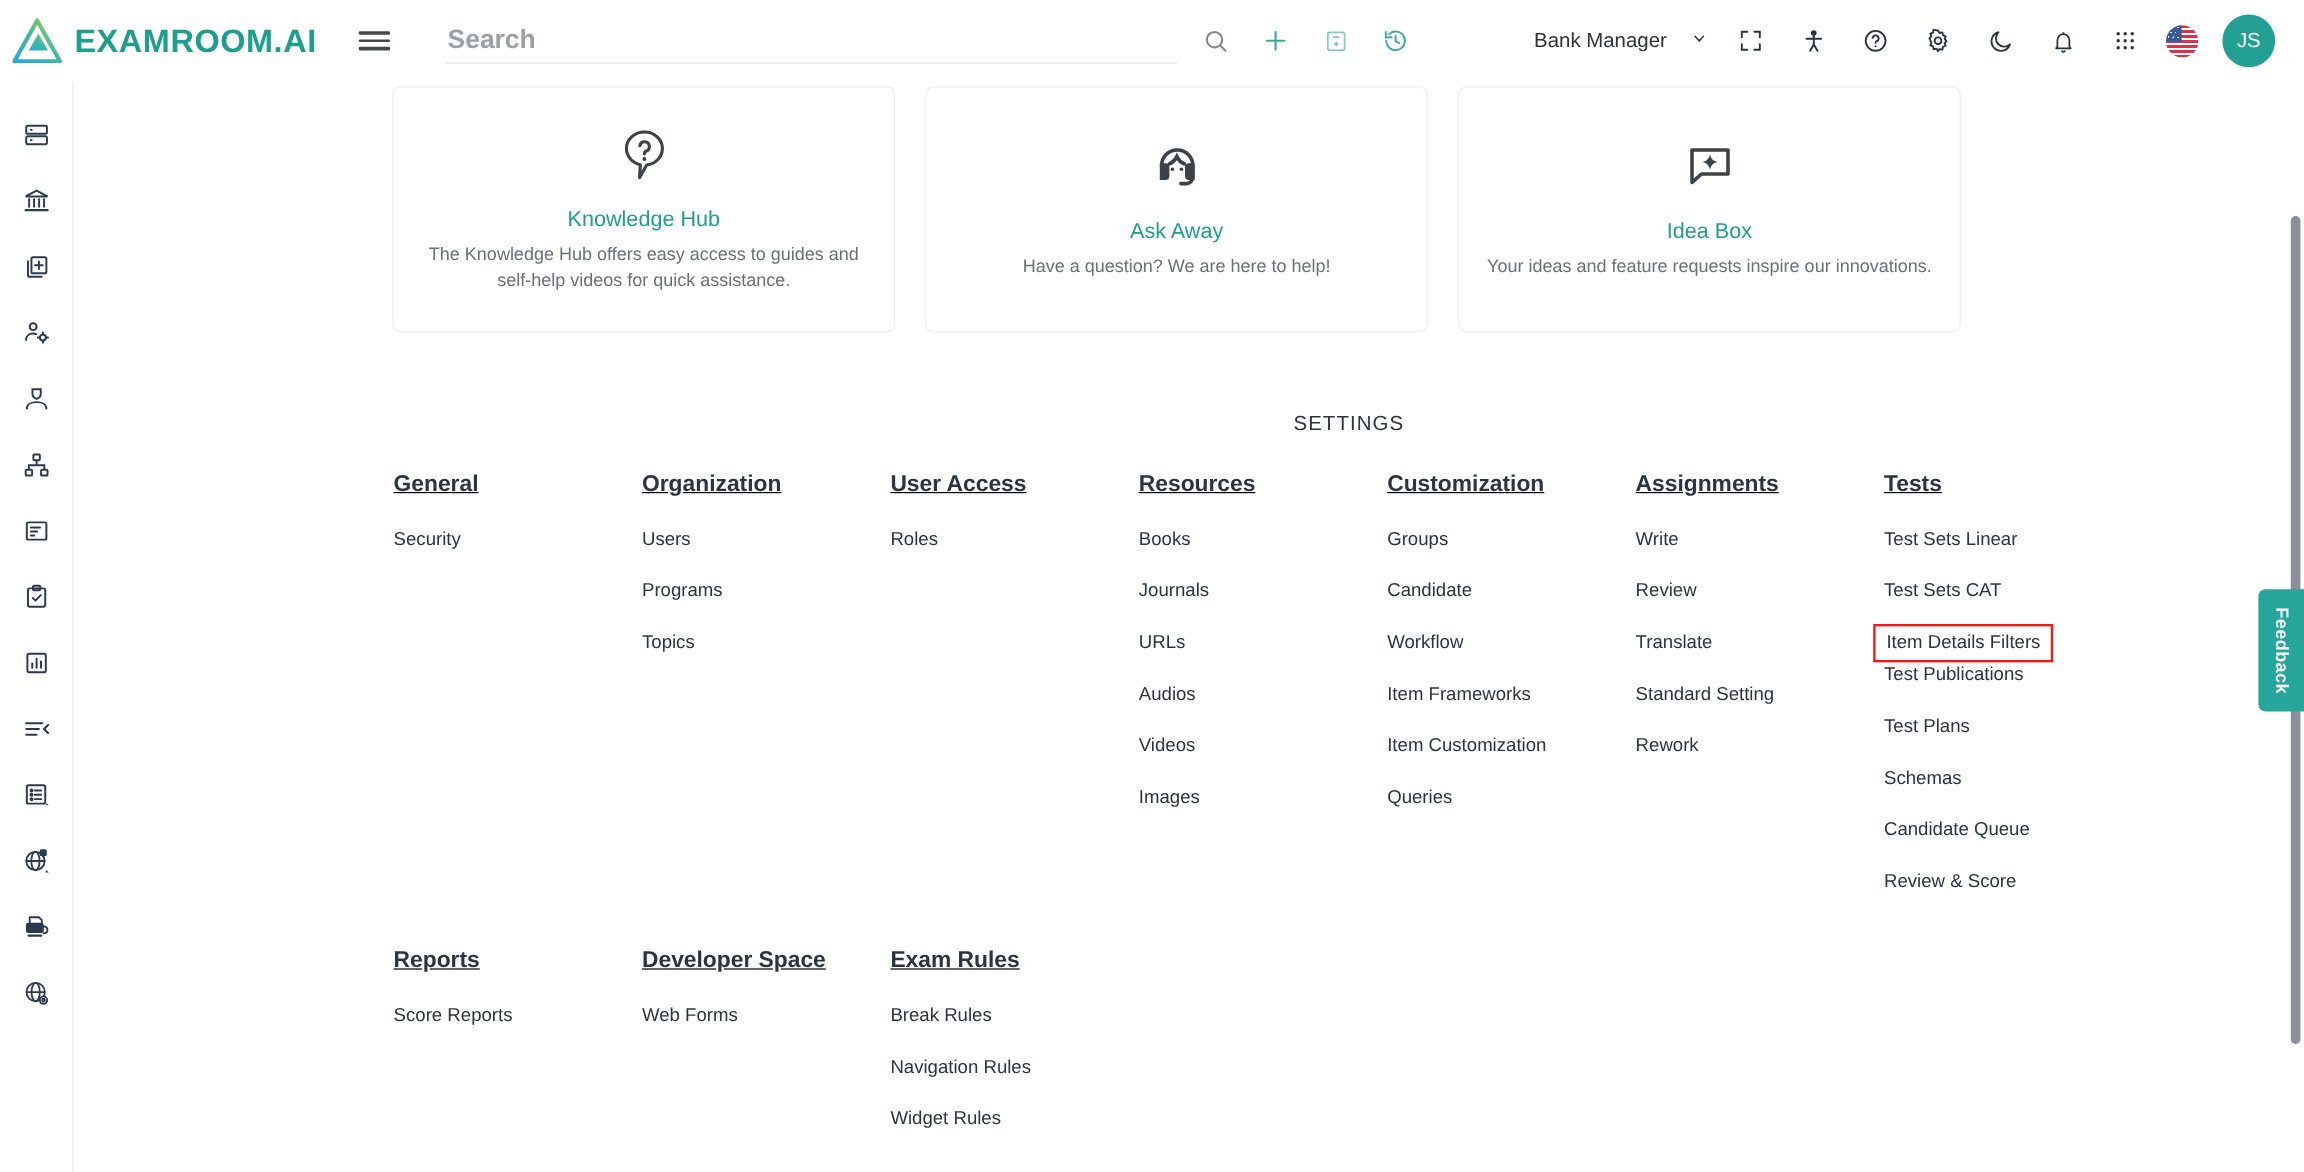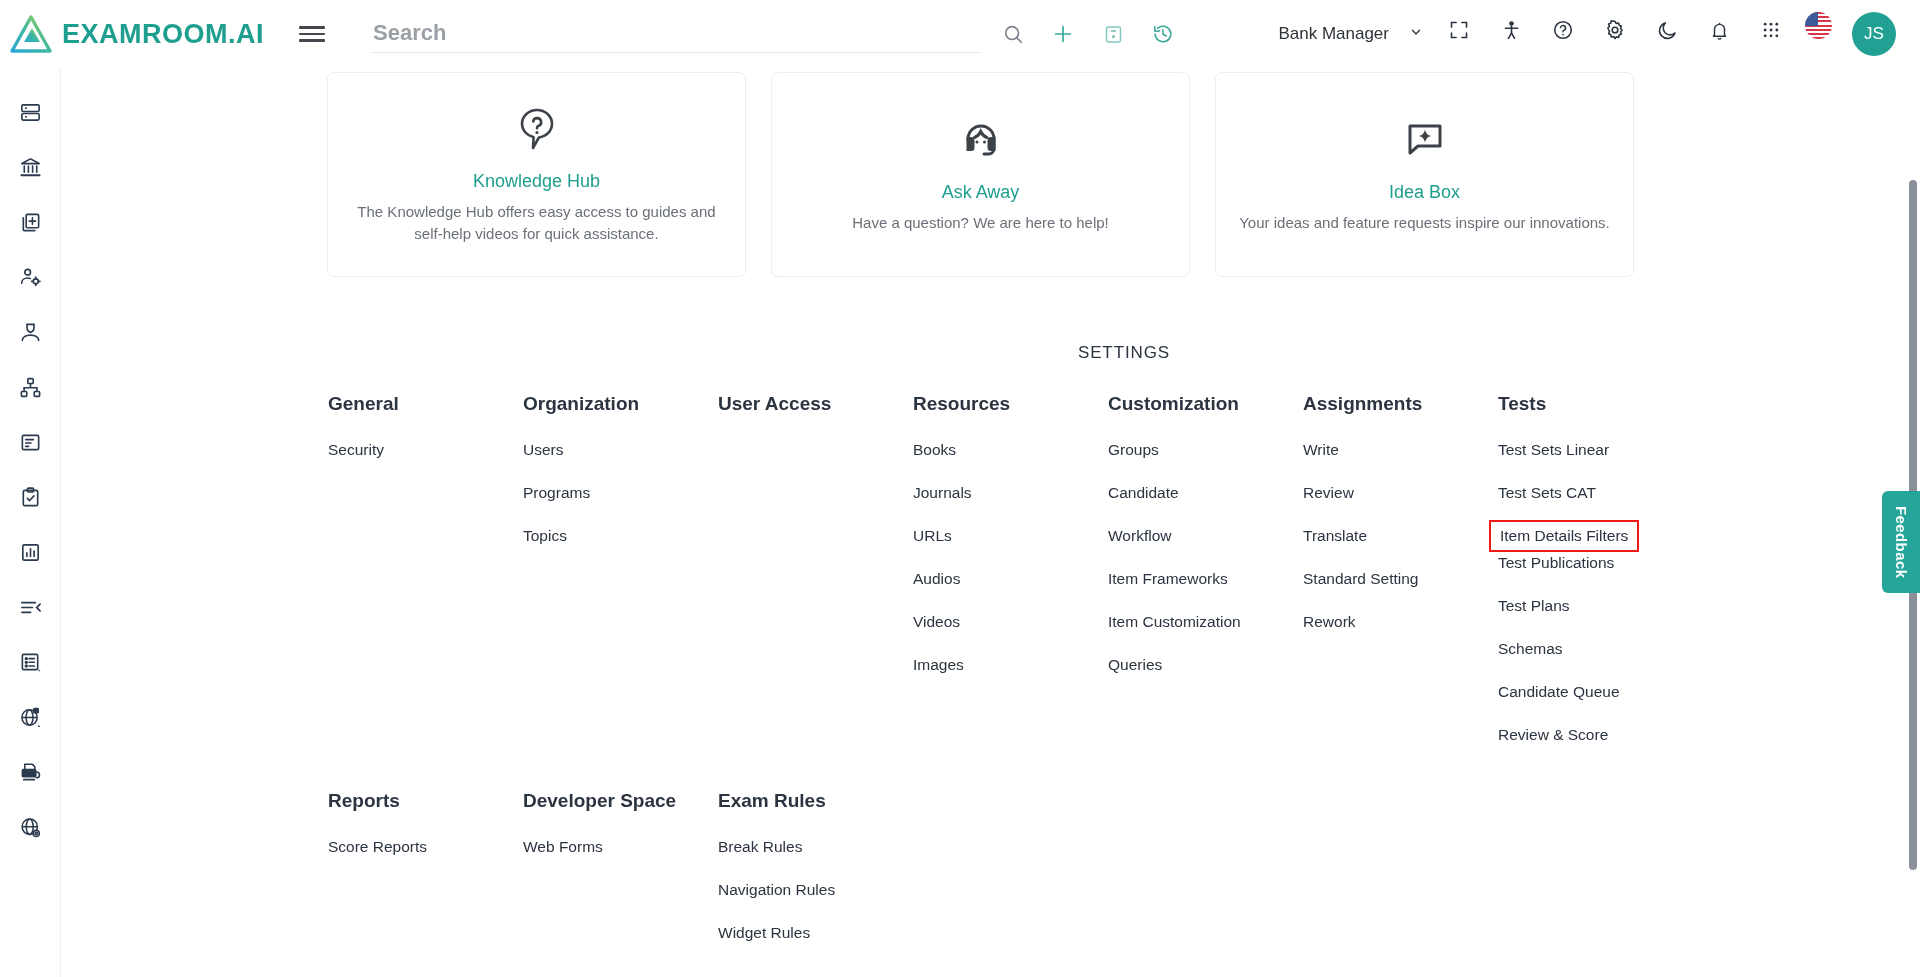--- a/index.html
+++ b/index.html
@@ -48,21 +48,21 @@
   .hdr-icons-left { display: flex; align-items: center; gap: 14px; margin-left: 14px; }
   .hdr-ico {
     width: 36px; height: 36px; display: flex; align-items: center; justify-content: center;
     cursor: pointer; border-radius: 4px;
   }
   .role-select {
     margin-left: auto; display: flex; align-items: center; gap: 20px;
     font-size: 17px; color: #2e3338; cursor: pointer;
     margin-right: 18px;
   }
-  .hdr-icons-right { display: flex; align-items: flex-start; gap: 16px; padding-right: 24px; }
+  .hdr-icons-right { display: flex; align-items: center; gap: 16px; padding-right: 24px; }
   .flag {
     width: 27px; height: 27px; border-radius: 50%;
     overflow: hidden; position: relative; cursor: pointer;
     background: #ffffff;
   }
   .flag-stripes {
     position: absolute; inset: 0;
     background: repeating-linear-gradient(to bottom,
       #d8344a 0px, #d8344a 2.1px, #ffffff 2.1px, #ffffff 4.2px);
   }
@@ -131,21 +131,22 @@
   }
 
   .settings-heading {
     font-size: 17px; color: #2b3440; letter-spacing: 0.9px;
     font-weight: 400; padding: 66px 0 0 267px; text-align: center;
   }
   .grid-block {
     display: grid;
     grid-template-columns: repeat(7, 195px);
     padding-left: 267px; padding-top: 30px;
-    column-gap: 0;
+    column-gap: 12px;
+    text-decoration: underline;
   }
   .grid-block.bottom {
     grid-template-columns: 195px 195px 195px;
     padding-top: 21px;
   }
   .col-title {
     font-size: 19px; color: #2b3440; font-weight: 700;
     margin-bottom: 26px; white-space: nowrap;
   }
   .col-link {
@@ -493,20 +494,21 @@
 
     <div>
       <div class="col-title">Organization</div>
       <div><span class="col-link">Users</span></div>
       <div><span class="col-link">Programs</span></div>
       <div><span class="col-link">Topics</span></div>
     </div>
 
     <div>
       <div class="col-title">User Access</div>
+      <div><span class="col-link">Roles</span></div>
     </div>
 
     <div>
       <div class="col-title">Resources</div>
       <div><span class="col-link">Books</span></div>
       <div><span class="col-link">Journals</span></div>
       <div><span class="col-link">URLs</span></div>
       <div><span class="col-link">Audios</span></div>
       <div><span class="col-link">Videos</span></div>
       <div><span class="col-link">Images</span></div>

